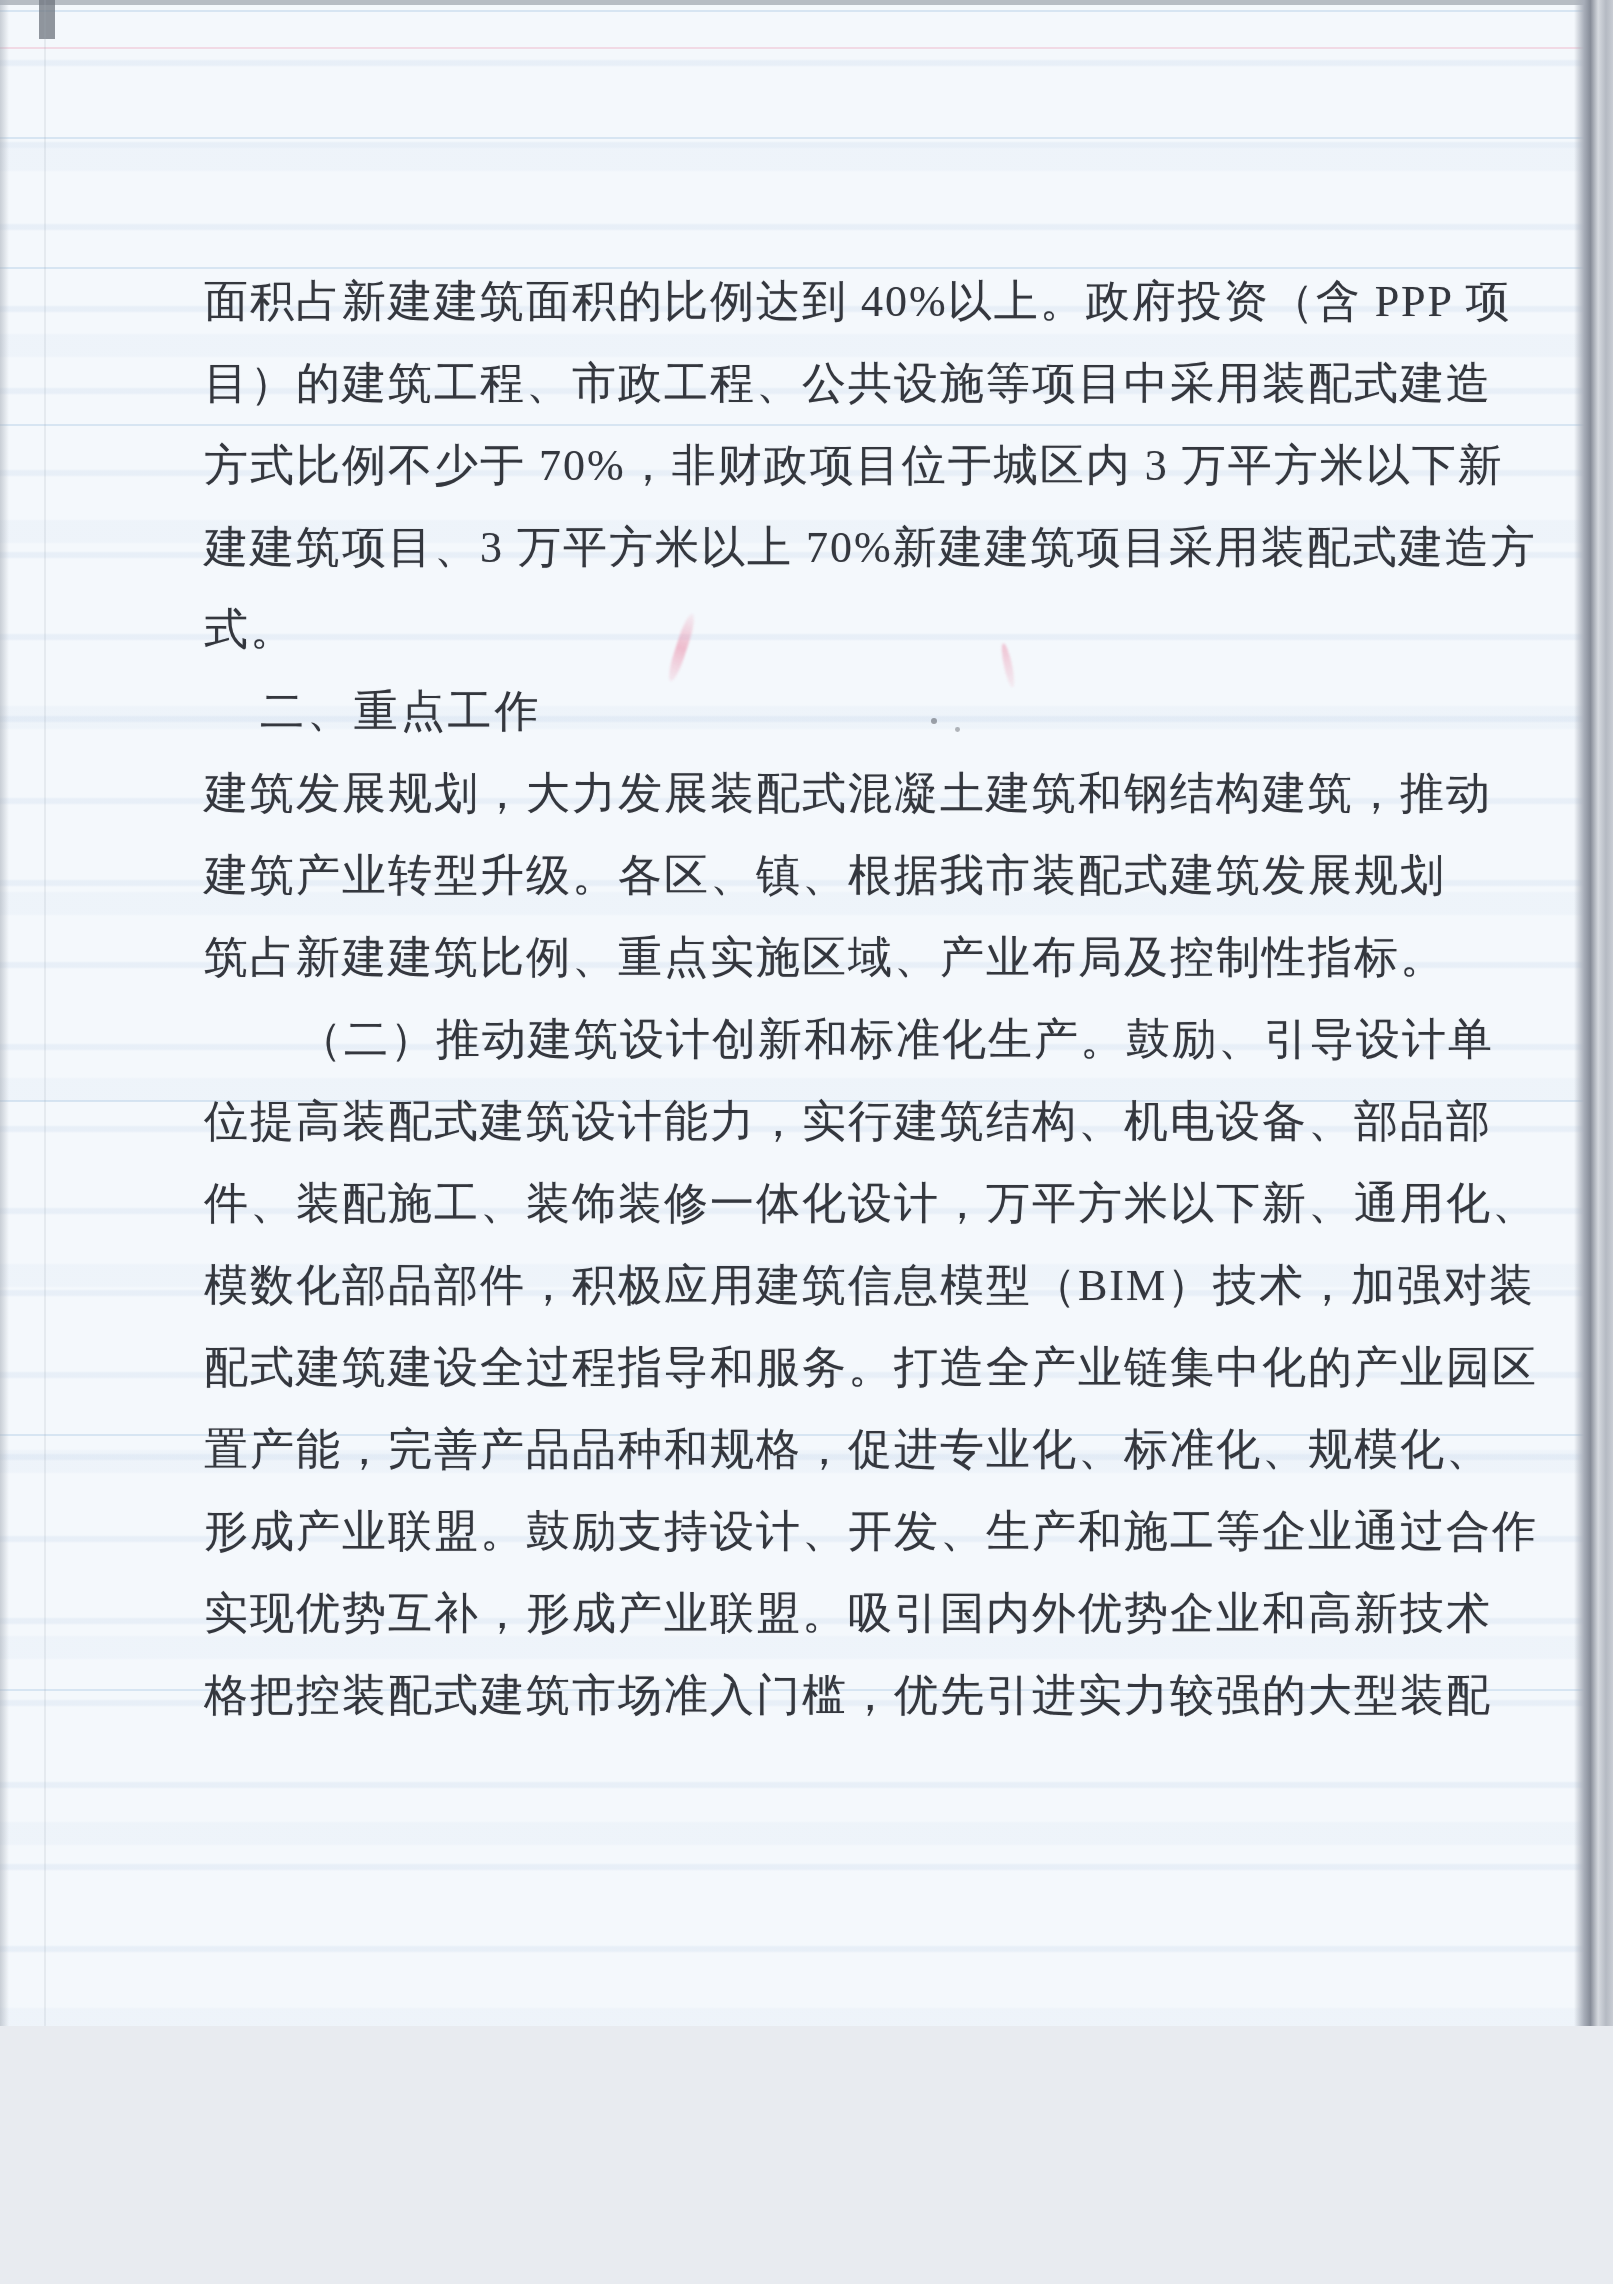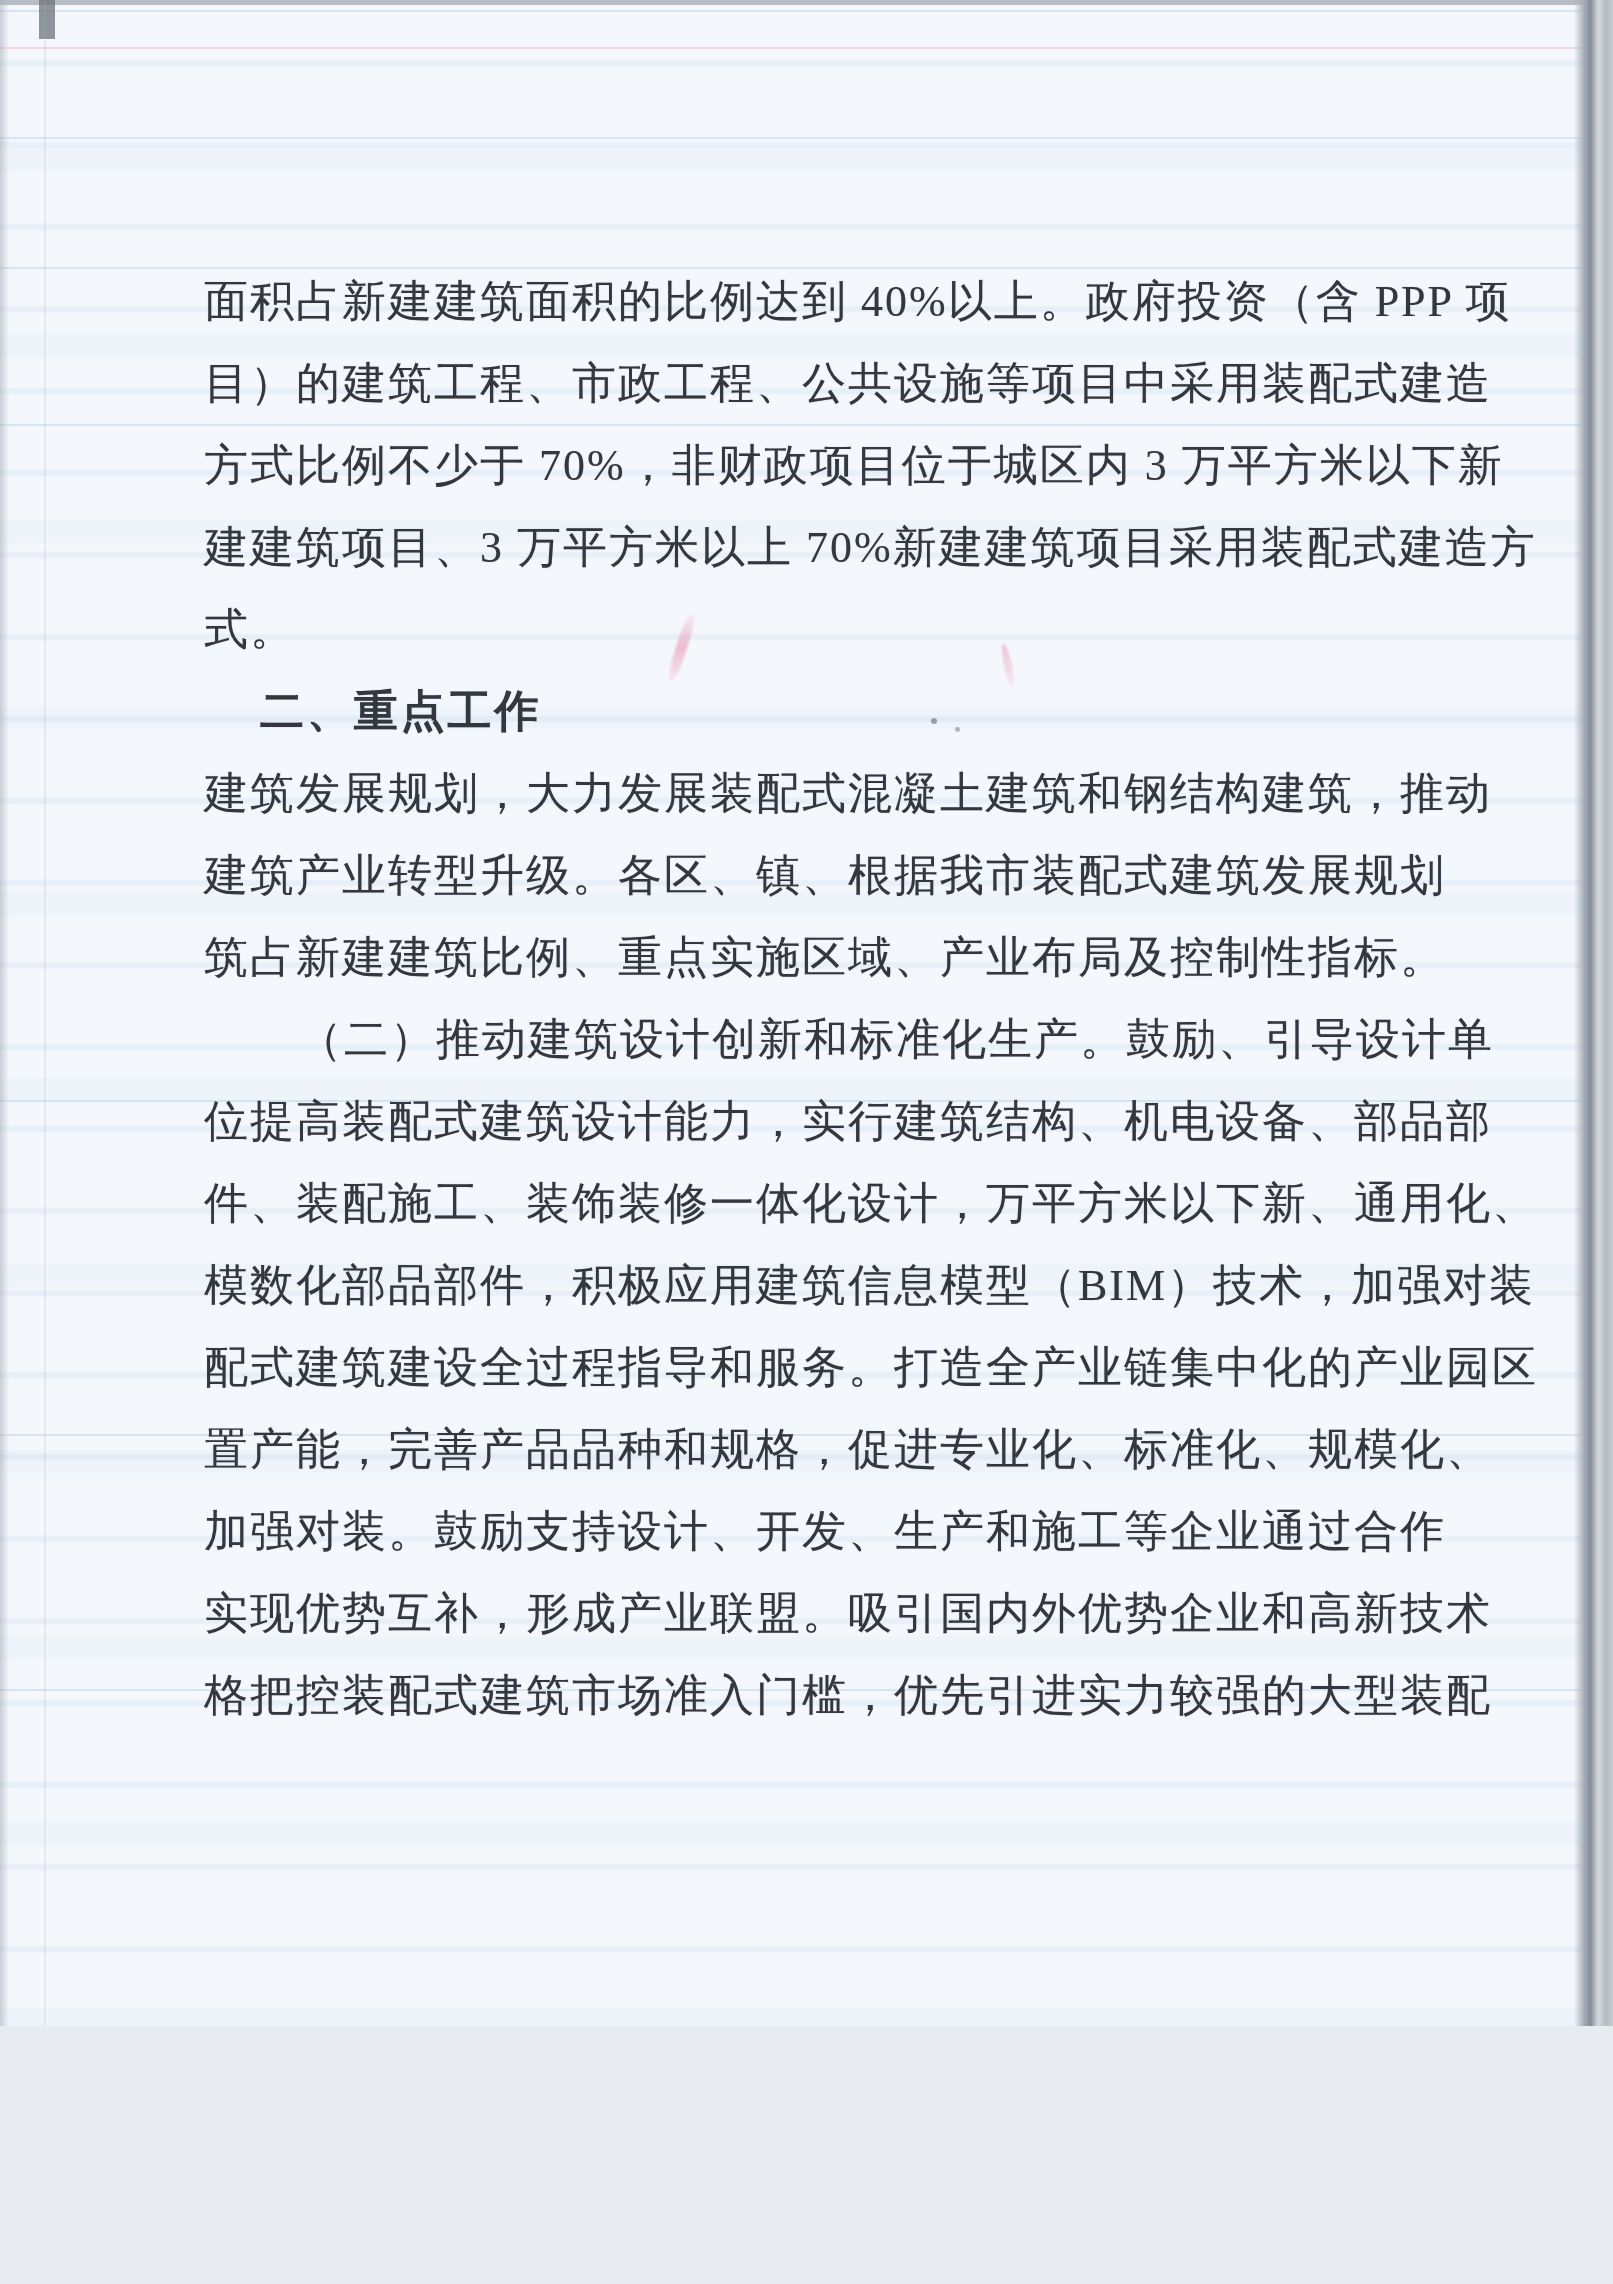--- a/index.html
+++ b/index.html
@@ -53,21 +53,21 @@
   .dot{position:absolute;border-radius:50%;background:#4a4e56;pointer-events:none;}
   
   .textblock{
     position:absolute;left:204px;top:261px;width:1245px;
     color:#34373e;
     font-size:44px;letter-spacing:2px;
     text-shadow:0 0 1px rgba(60,65,75,0.35);
   }
   .line{height:82px;line-height:82px;white-space:pre;}
   .line.indent{padding-left:94px;}
-  .line.heading{padding-left:56px;font-weight:700;letter-spacing:2.9px;}
+  .line.heading{padding-left:56px;font-weight:400;letter-spacing:2.9px;}
   .pagenum{
     position:absolute;left:192px;top:2080px;width:137px;height:47px;
     line-height:47px;text-align:center;
     font-size:41px;color:#2e3239;letter-spacing:3.9px;word-spacing:15.7px;white-space:pre;
   }
 </style>
 </head>
 <body>
 
 <div class="page">
@@ -108,21 +108,21 @@
     <div class="line heading">二、重点工作</div>
     <div class="line">建筑发展规划，大力发展装配式混凝土建筑和钢结构建筑，推动</div>
     <div class="line">建筑产业转型升级。各区、镇、根据我市装配式建筑发展规划</div>
     <div class="line">筑占新建建筑比例、重点实施区域、产业布局及控制性指标。</div>
     <div class="line indent">（二）推动建筑设计创新和标准化生产。鼓励、引导设计单</div>
     <div class="line">位提高装配式建筑设计能力，实行建筑结构、机电设备、部品部</div>
     <div class="line">件、装配施工、装饰装修一体化设计，万平方米以下新、通用化、</div>
     <div class="line">模数化部品部件，积极应用建筑信息模型（BIM）技术，加强对装</div>
     <div class="line">配式建筑建设全过程指导和服务。打造全产业链集中化的产业园区</div>
     <div class="line">置产能，完善产品品种和规格，促进专业化、标准化、规模化、</div>
-    <div class="line">加强对装。鼓励支持设计、开发、生产和施工等企业通过合作</div>
+    <div class="line">形成产业联盟。鼓励支持设计、开发、生产和施工等企业通过合作</div>
     <div class="line">实现优势互补，形成产业联盟。吸引国内外优势企业和高新技术</div>
     <div class="line">格把控装配式建筑市场准入门槛，优先引进实力较强的大型装配</div>
   </div>
 
   <div class="pagenum">– 4 –</div>
 
 </div>
 
 
 </body></html>

